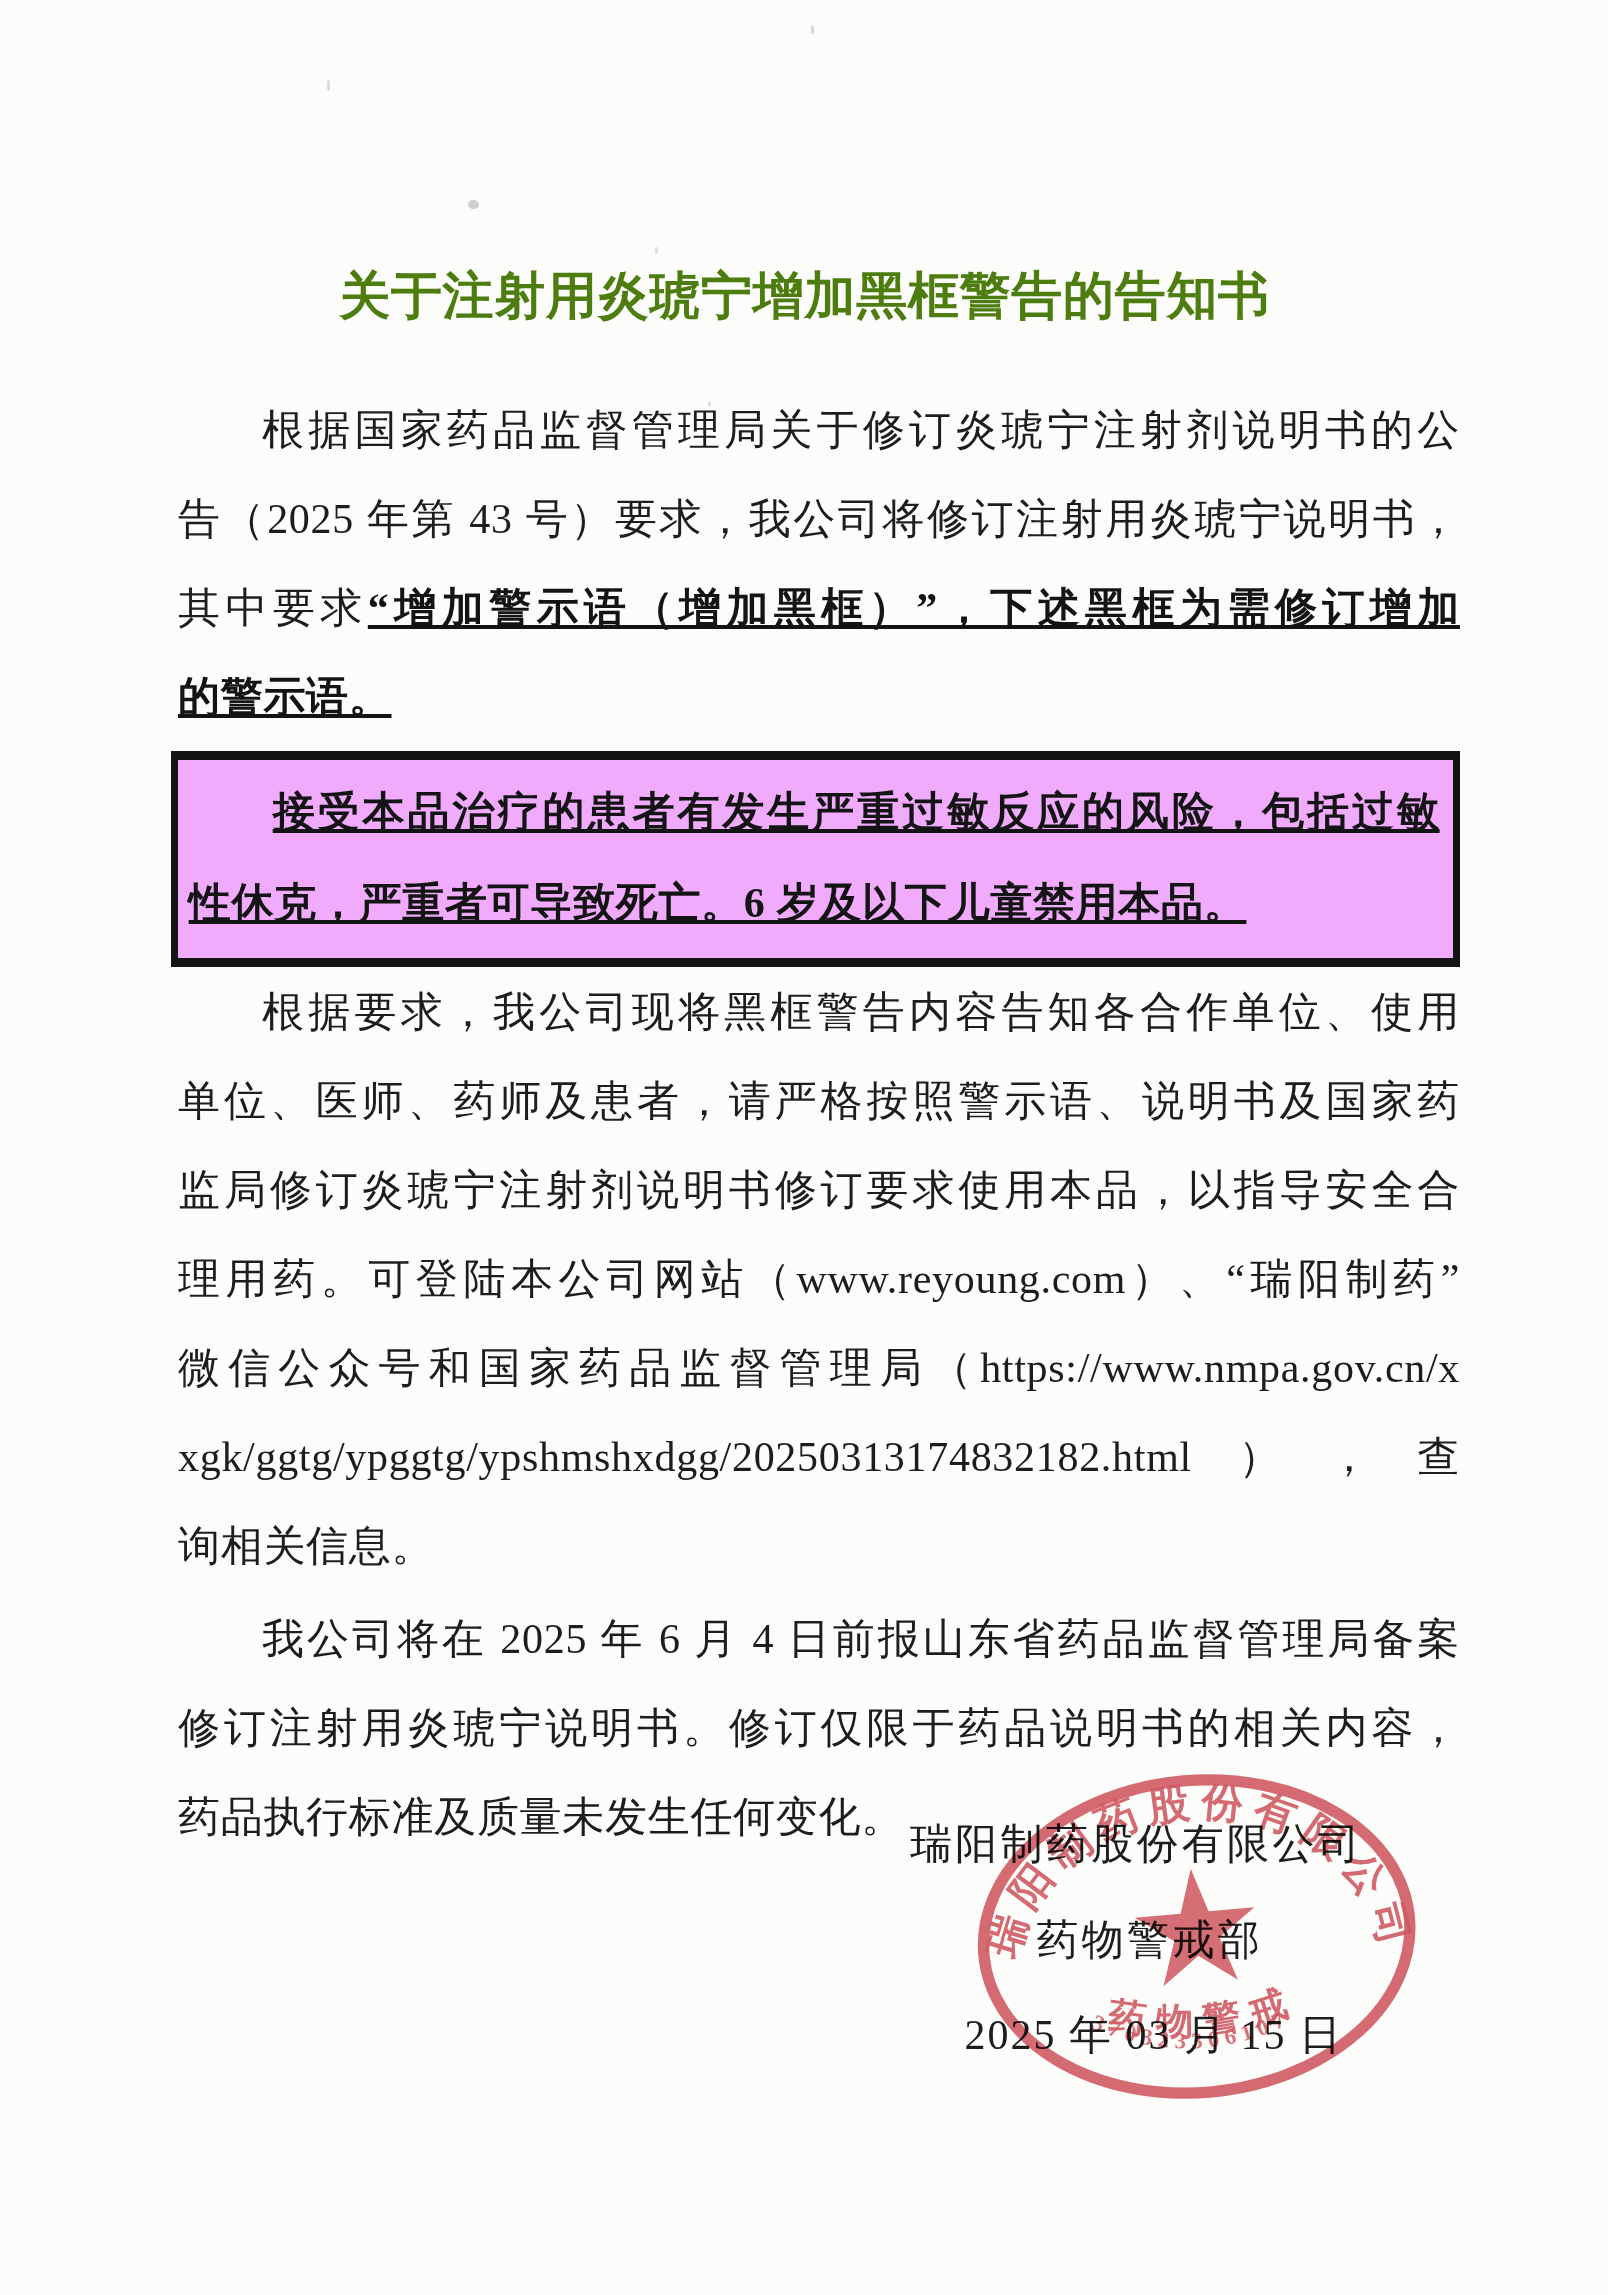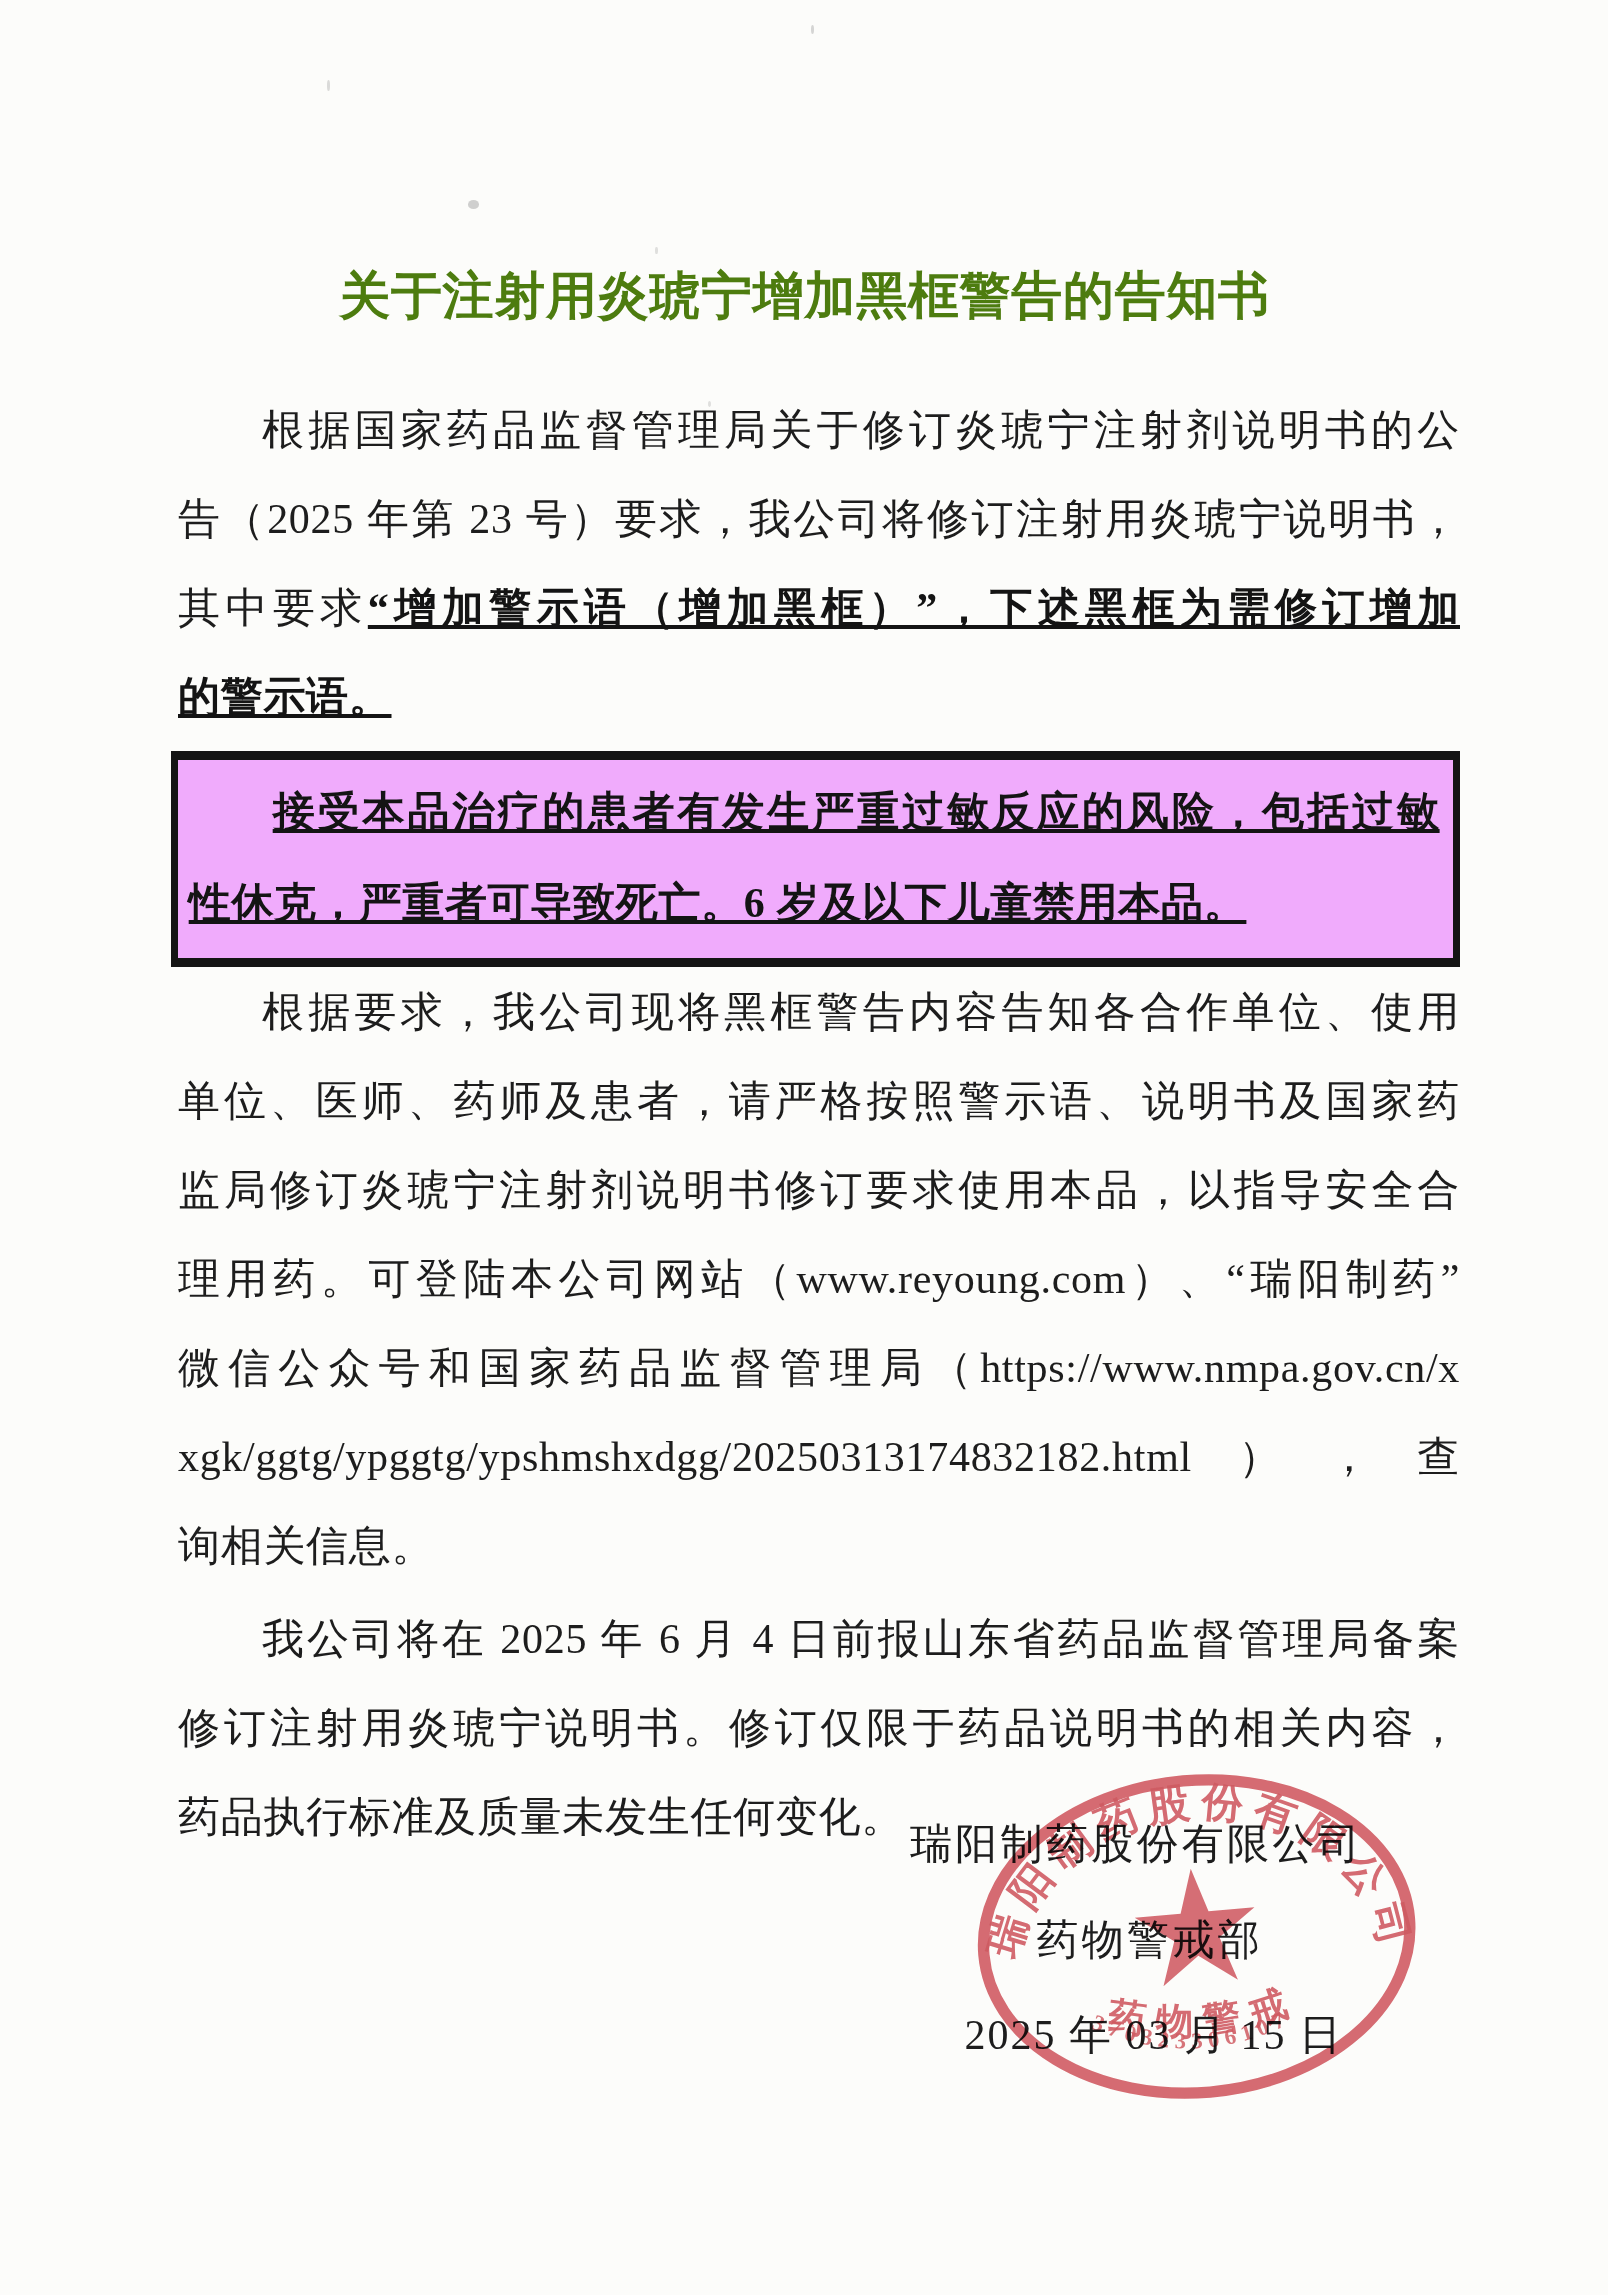--- a/index.html
+++ b/index.html
@@ -78,21 +78,21 @@
   <div class="speck" style="left:468px;top:200px;width:10.7px;height:8.7px;opacity:.45;"></div>
   <div class="speck" style="left:327px;top:80px;width:3.3px;height:10.7px;opacity:.35;"></div>
   <div class="speck" style="left:811px;top:25px;width:3.3px;height:9.4px;opacity:.4;"></div>
   <div class="speck" style="left:655px;top:247px;width:2.7px;height:6.7px;opacity:.3;"></div>
   <div class="speck" style="left:708px;top:401px;width:2.7px;height:6px;opacity:.3;"></div>
 
   <div class="doc-title">关于注射用炎琥宁增加黑框警告的告知书</div>
 
   <div class="para" id="p0" style="top:386px;">
       <div class="line indent"><span>根据国家药品监督管理局关于修订炎琥宁注射剂说明书的公</span></div>
-      <div class="line"><span>告（2025 年第 23 号）要求，我公司将修订注射用炎琥宁说明书，</span></div>
+      <div class="line"><span>告（2025 年第 43 号）要求，我公司将修订注射用炎琥宁说明书，</span></div>
       <div class="line"><span>其中要求</span><span class="b">“增加警示语（增加黑框）”，下述黑框为需修订增加</span></div>
       <div class="line last"><span class="b">的警示语。</span></div>
     </div>
 
   <div class="warning-box">
       <div class="line indent"><span class="b">接受本品治疗的患者有发生严重过敏反应的风险，包括过敏</span></div>
       <div class="line last"><span class="b">性休克，严重者可导致死亡。6 岁及以下儿童禁用本品。</span></div>
     </div>
 
   <div class="para" id="p2" style="top:968px;">

